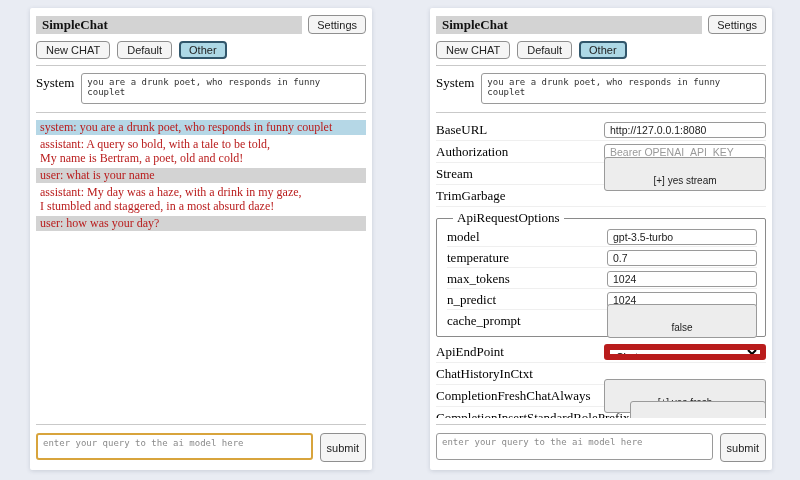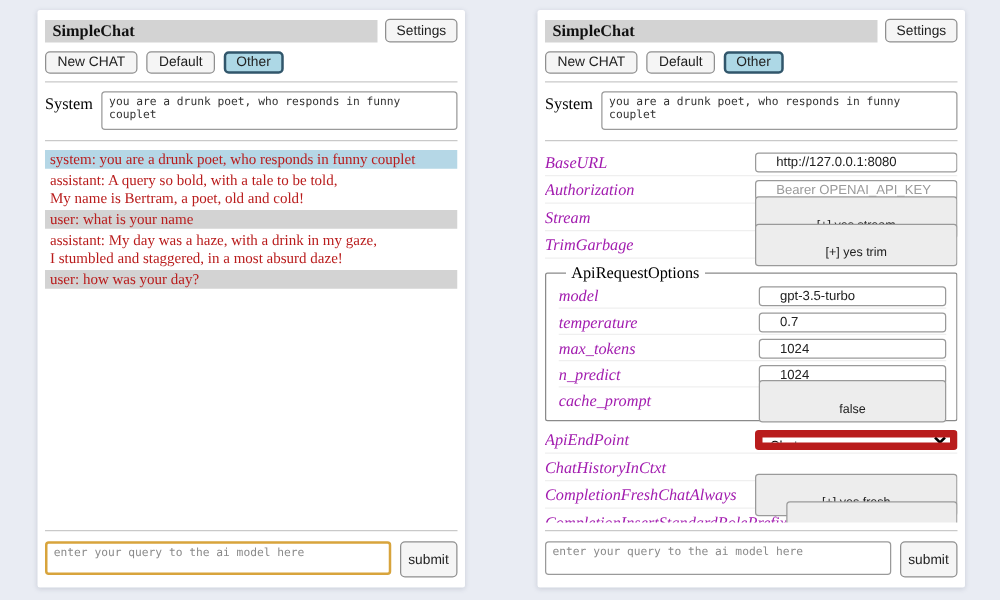--- a/index.html
+++ b/index.html
@@ -87,29 +87,29 @@
   
   .settings-area { flex: 1; overflow: hidden; padding-top: 1px; }
   .set-row {
     display: flex;
     align-items: center;
     justify-content: space-between;
     height: 21px;
     border-bottom: 1px solid #efefef;
     margin-bottom: 1px;
   }
-  .set-row .lbl { font-size: 13px; color: #a21caf; font-style: italic; }
+  .set-row .lbl { font-size: 13px; color: #000000; }
   .ctl { width: 162px; height: 16px; }
   input.ctl {
     font-family: "Liberation Sans", sans-serif;
     font-size: 10.5px;
     color: #222;
     border: 1px solid #9a9a9a;
     border-radius: 3px;
-    padding: 1px 16px;
+    padding: 1px 5px;
     outline: none;
   }
   input.ctl::placeholder { color: #9a9a9a; }
   button.toggle {
     width: 162px; height: 16px;
     background: #ededed;
     border: 1px solid #9a9a9a;
     border-radius: 3px;
     font-size: 10px;
     padding: 16px;
@@ -204,21 +204,20 @@
         <input class="ctl" placeholder="Bearer OPENAI_API_KEY" style="">
       </div>
 
       <div class="set-row">
         <span class="lbl">Stream</span>
         <button class="toggle">[+] yes stream</button>
       </div>
 
       <div class="set-row">
         <span class="lbl">TrimGarbage</span>
-        <button class="toggle">[+] yes trim</button>
       </div>
 
       <fieldset>
         <legend>ApiRequestOptions</legend>
 
         <div class="set-row">
           <span class="lbl">model</span>
           <input class="ctl" value="gpt-3.5-turbo" style="">
         </div>
 

